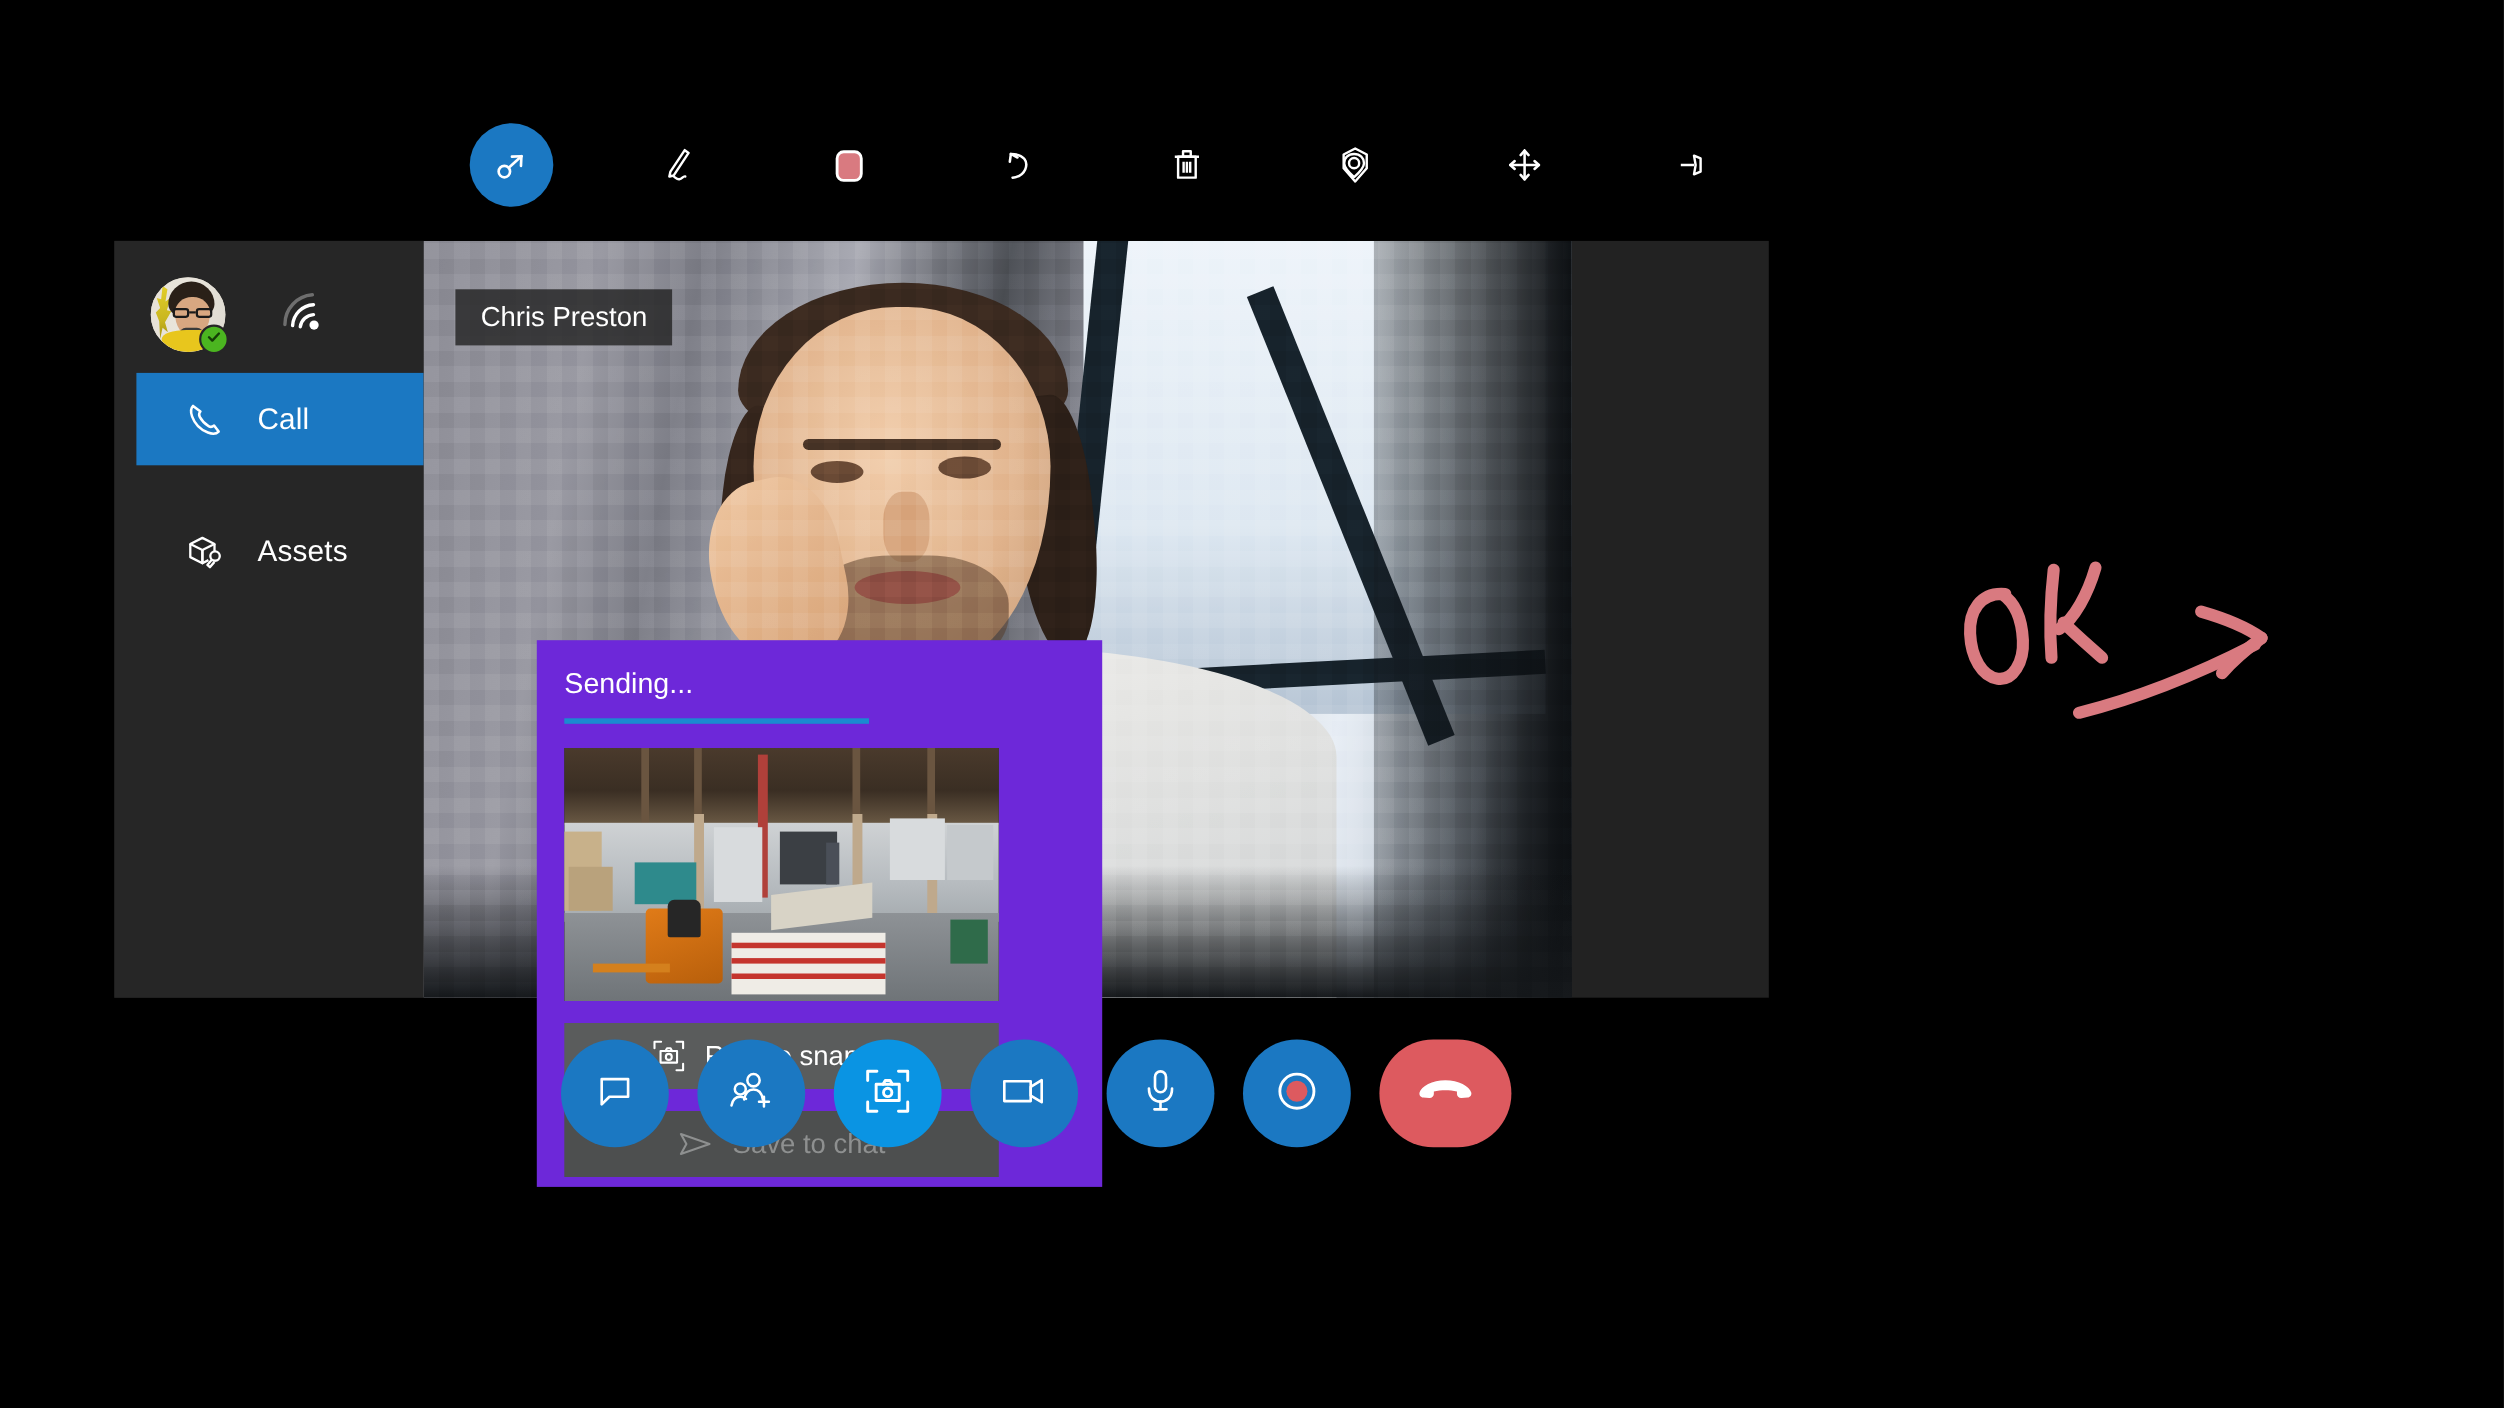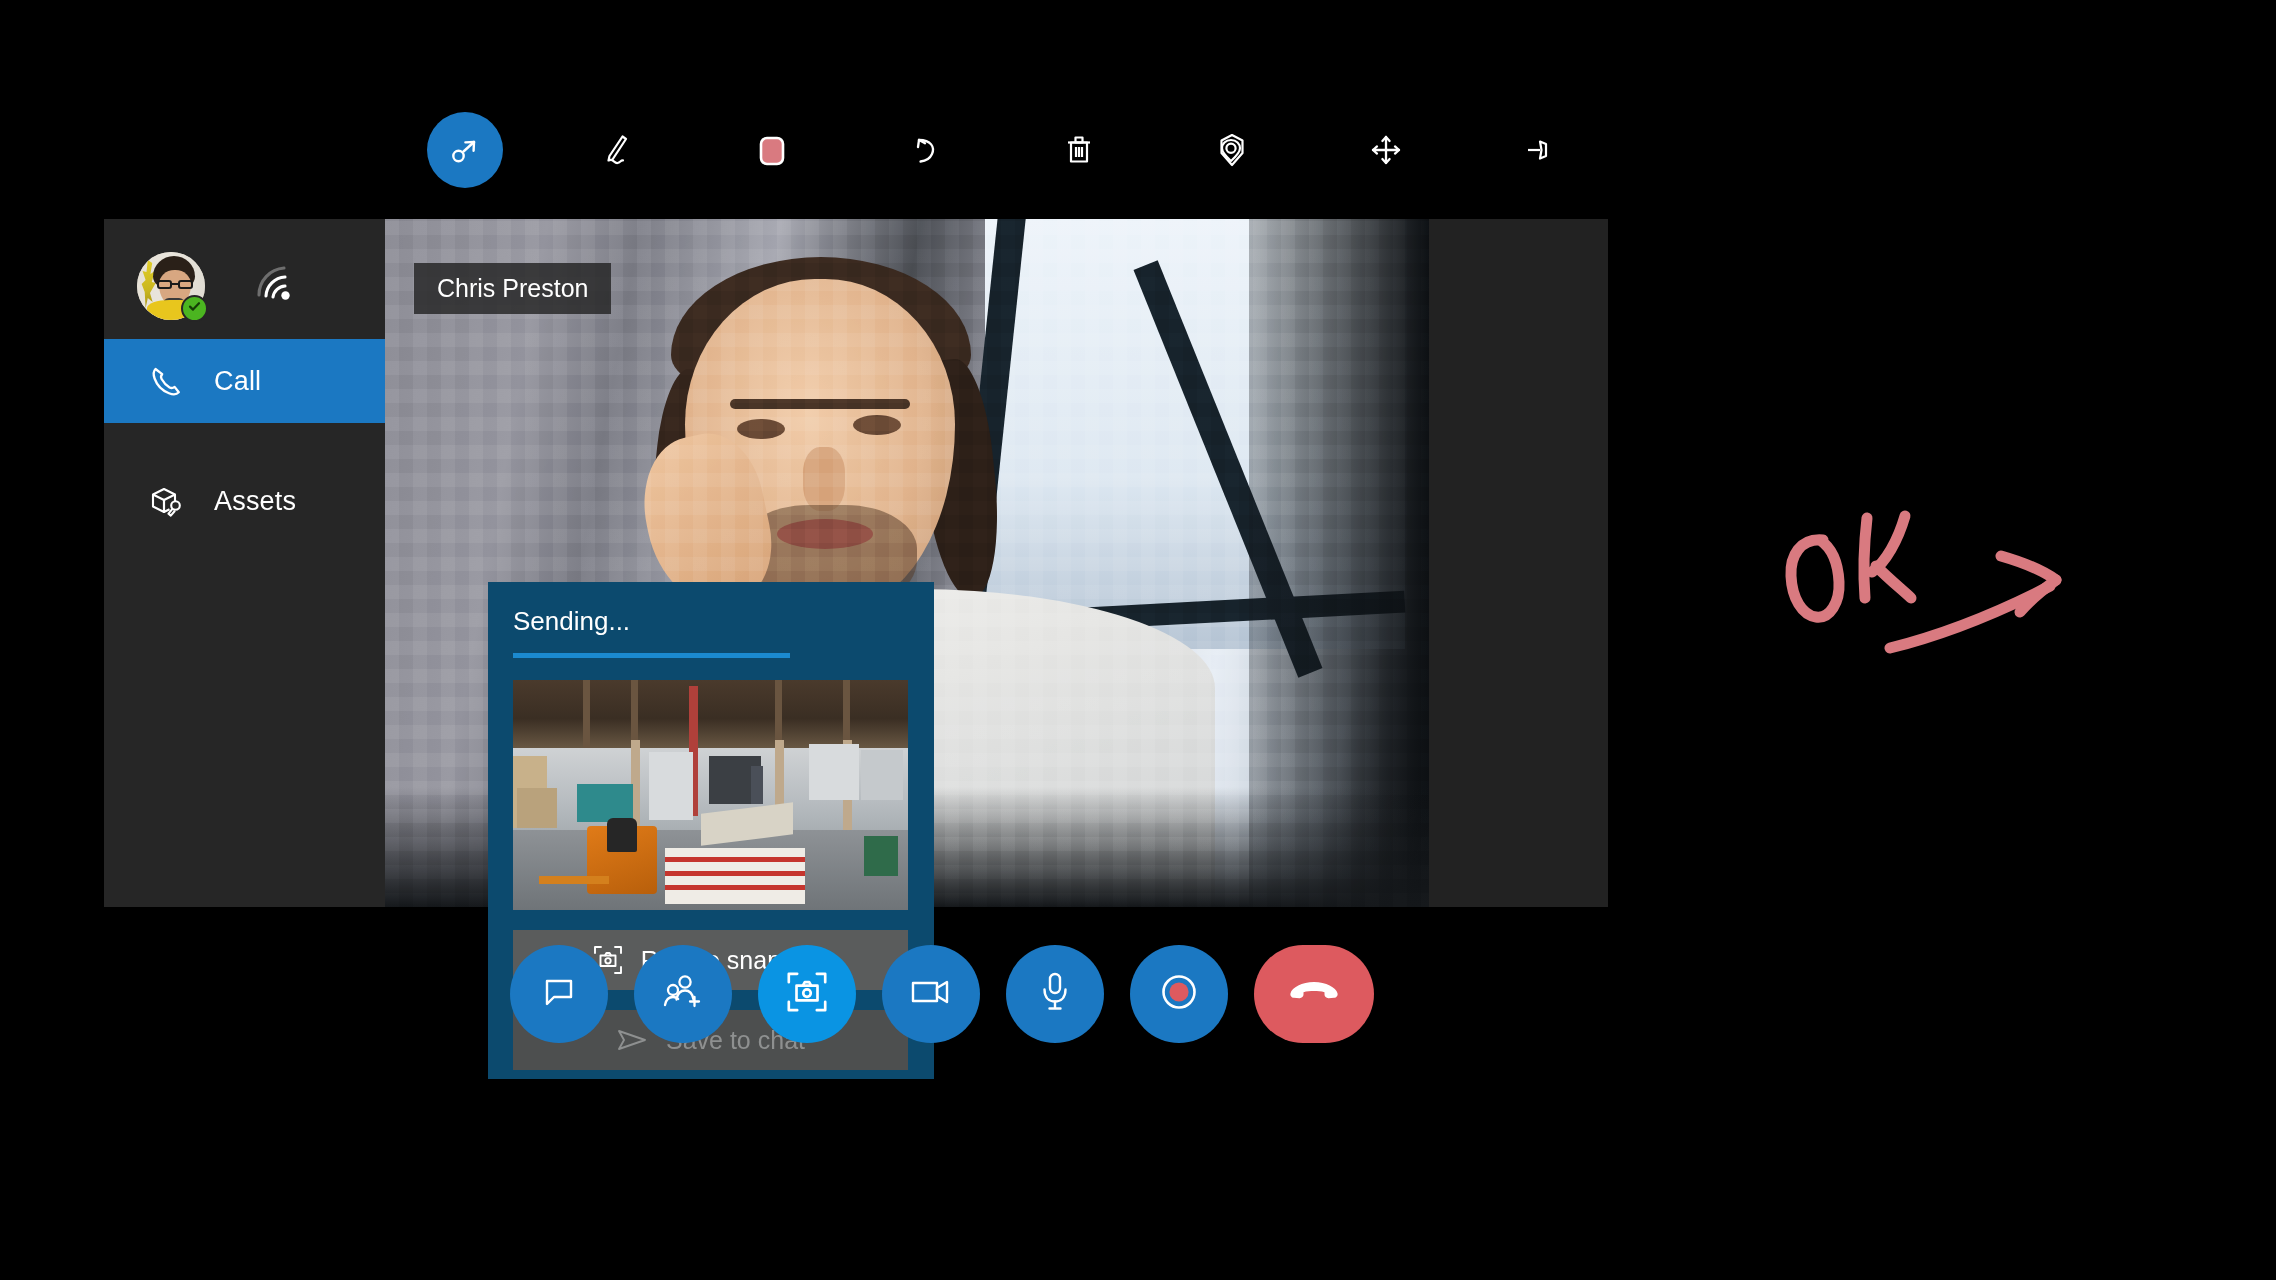--- a/index.html
+++ b/index.html
@@ -66,21 +66,21 @@
   #avatar .scarf { position:absolute; left:10px; bottom:0; width:56px; height:20px; background:#e8c61d; border-radius:40% 40% 0 0; }
   #avatar .neck { position:absolute; left:26px; bottom:8px; width:22px; height:14px; background:#3a3a3a; border-radius:6px 6px 0 0; }
   #status-badge {
     position: absolute; right: -3px; bottom: -2px;
     width: 27px; height: 27px; border-radius: 50%;
     background: #4bb520; border: 2px solid #262626;
     display: flex; align-items: center; justify-content: center;
   }
   #signal-icon { position: absolute; left: 150px; top: 45px; }
 
-  .sidebar-nav { position: absolute; left: 0; top: 120px; width: 281px; }
+  .sidebar-nav { position: absolute; left: 0; top: 120px; width: 281px; padding-left: 20px; }
   .nav-item {
     position: relative; height: 84px; display: flex; align-items: center;
     padding-left: 43px; gap: 27px; cursor: pointer;
   }
   .nav-item.selected { background: #1b78c2; }
   .nav-item .nav-icon { width: 40px; height: 40px; display:flex; align-items:center; justify-content:center; flex:0 0 40px;}
   .nav-item .nav-label { color: #ffffff; font-size: 27px; letter-spacing: .2px; }
   .nav-spacer-1 { height: 36px; }
   .nav-spacer-2 { height: 36px; }
   .nav-spacer-3 { height: 78px; }
@@ -136,22 +136,22 @@
   #name-tag {
     position: absolute; left: 29px; top: 44px;
     background: rgba(36,36,36,.82);
     padding: 11px 23px;
     color: #ffffff; font-size: 25px;
   }
 
   
   #snapshot-panel {
     position: absolute; left: 384px; top: 363px;
-    width: 446px; height: 497px;
-    background: #0c4a6e;
+    width: 514px; height: 497px;
+    background: #6d28d9;
     padding: 24px 25px 0 25px;
   }
   #sending-label { color:#ffffff; font-size: 26px; margin-bottom: 16px; }
   #progress-track { width: 395px; height: 5px; background: transparent; margin-bottom: 22px; }
   #progress-fill { height: 5px; background: #1b8ad0; width: 70%; }
   #snapshot-thumb {
     width: 395px; height: 230px; position: relative; overflow: hidden; background:#2b2b2b;
   }
   .th-roof { position:absolute; left:0; top:0; width:100%; height:70px;
      background: linear-gradient(180deg,#4a3a2c 0%, #3a2e23 55%, #6b5a45 100%); }

